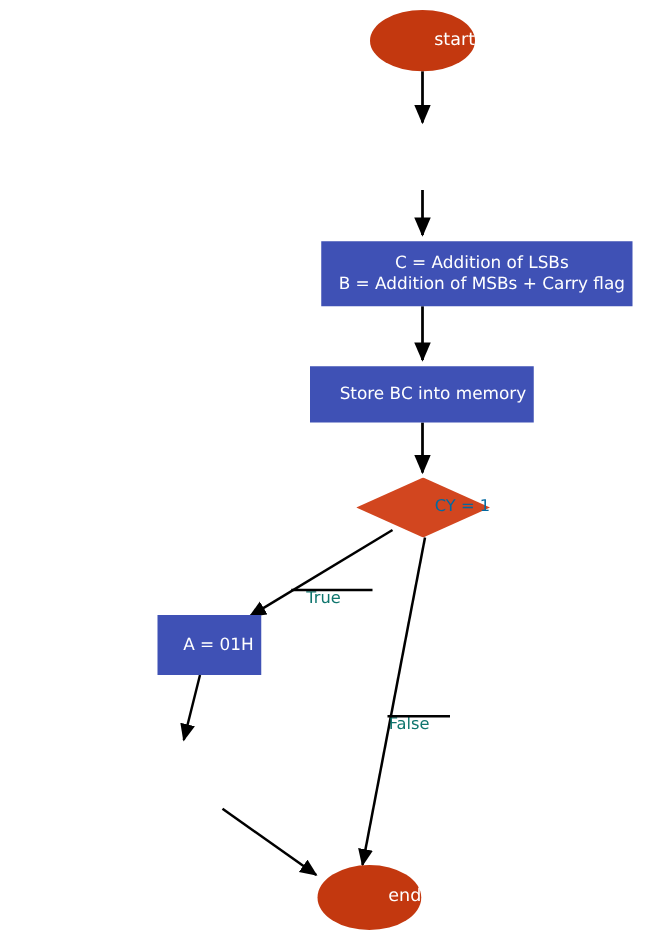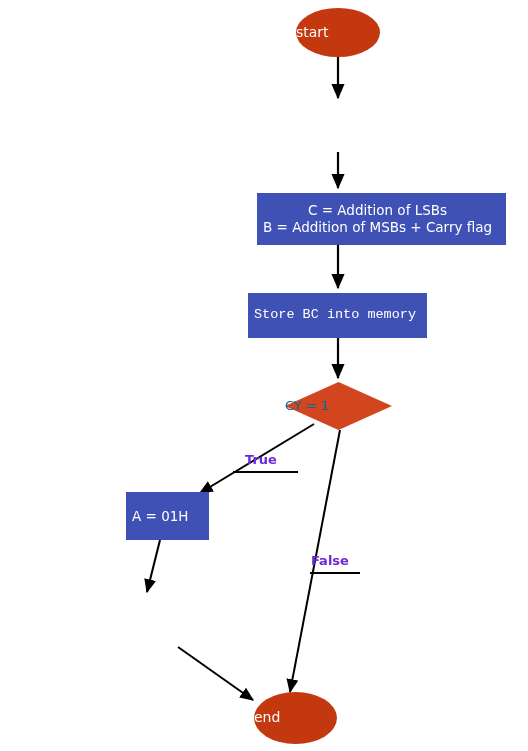--- a/index.html
+++ b/index.html
@@ -21,21 +21,21 @@
     position: absolute;
     left: 0;
     top: 0;
     width: 528px;
     height: 751px;
   }
   .node {
     position: absolute;
     display: flex;
     align-items: center;
-    justify-content: flex-start;
+    justify-content: flex-end;
     text-align: center;
     color: #ffffff;
     line-height: 1.25;
     box-sizing: border-box;
   }
   .node-process {
     background: #3f51b5;
     font-size: 13.5px;
     padding: 2px 6px;
     white-space: pre-line;
@@ -58,23 +58,24 @@
   }
   .diamond-label {
     position: relative;
     z-index: 2;
     color: #0369a1;
     font-size: 13px;
   }
   .edge-label {
     position: absolute;
     font-size: 13px;
-    font-weight: bold;
-    color: #6d28d9;
+    font-weight: normal;
+    color: #0f766e;
     white-space: nowrap;
+    margin-top: 19px;
   }
   .edge-label-underline {
     position: absolute;
     height: 1.5px;
     background: #000000;
   }
 </style>
 </head>
 <body>
 
@@ -107,21 +108,21 @@
   <div class="node node-terminal" style="left:296px; top:8px; width:84px; height:49px;">
     <span>start</span>
   </div>
 
 
   <div class="node node-process" style="left:215px; top:193px; width:249px; height:52px;margin-left:42px;">
     <span>C = Addition of LSBs
 B = Addition of MSBs + Carry flag</span>
   </div>
 
-  <div class="node node-process" style="left:248px; top:293px; width:179px; height:45px;font-family:Liberation Mono, monospace;">
+  <div class="node node-process" style="left:248px; top:293px; width:179px; height:45px;">
     <span>Store BC into memory</span>
   </div>
 
   <div class="node node-decision" style="left:285px; top:382px; width:107px; height:48px;">
     <svg class="diamond-shape" viewBox="0 0 107 48" preserveAspectRatio="none" xmlns="http://www.w3.org/2000/svg">
       <polygon points="53.5,0 107,24 53.5,48 0,24" fill="#d2461f"></polygon>
     </svg>
     <span class="diamond-label">CY = 1</span>
   </div>
 

